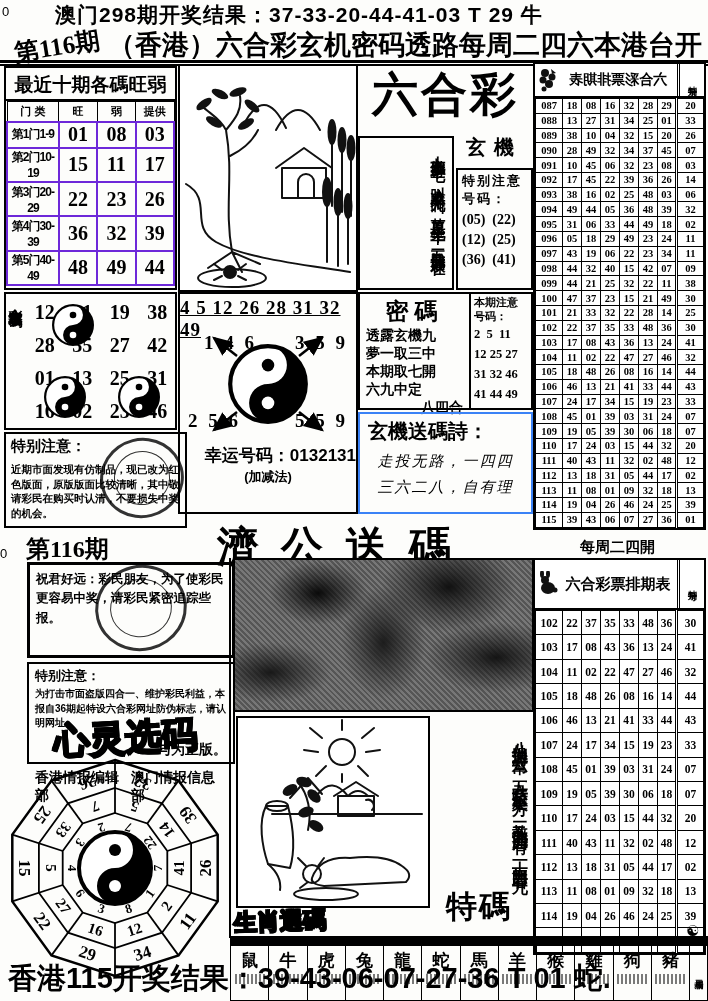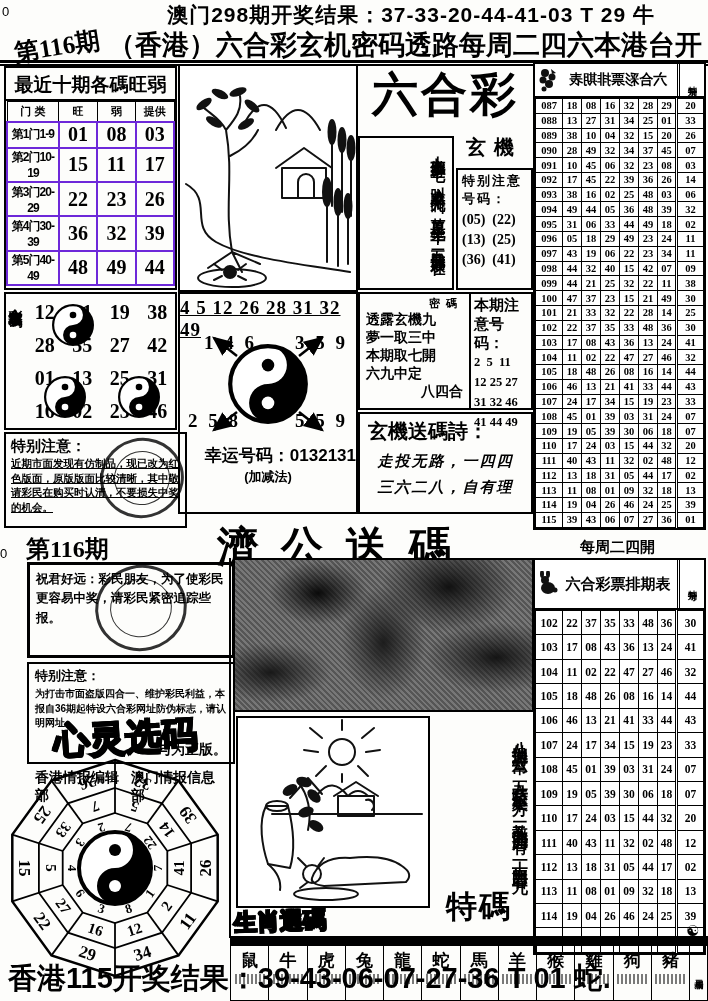--- a/index.html
+++ b/index.html
@@ -7,67 +7,67 @@
   #page {
     position:relative; width:708px; height:1001px; margin:0 auto;
     background:#fdfdfb; color:#000; overflow:hidden;
     font-family:"Liberation Sans", sans-serif;
   }
   .abs { position:absolute; }
   .vline { background:#000; width:2px; }
   
   #corner-zero-top { left:2px; top:4px; font-size:13px; }
   #corner-zero-mid { left:0px; top:546px; font-size:13px; }
-  #top-result { left:55px; top:1px; width:600px; text-align:right; font-size:21px; font-weight:900; letter-spacing:1px;}
+  #top-result { left:55px; top:1px; width:600px; text-align:left; font-size:21px; font-weight:900; letter-spacing:1px;}
   #issue-1 { left:14px; top:30px; font-size:25px; font-weight:900; transform:rotate(-9deg); font-family:"Liberation Serif",serif;}
   #main-title { left:108px; top:27px; width:605px; font-size:27px; font-weight:900; letter-spacing:0px; }
   #head-rule { left:0; top:60px; width:708px; height:6px; border-top:3px solid #000; border-bottom:2px solid #000; }
   
   #hotcold { left:4px; top:66px; width:173px; height:224px; border:2px solid #000; }
   #hotcold .ttl { height:33px; line-height:33px; text-align:center; font-size:19px; font-weight:900; border-bottom:2px solid #000; font-family:"Liberation Serif",serif;}
   #hotcold table { width:100%; border-collapse:collapse; table-layout:fixed; height:185px;}
   #hotcold th { font-size:11px; border:1px solid #000; height:20px; font-weight:900;}
   #hotcold td { border:2px solid #6d28d9; text-align:center; font-family:"Liberation Serif",serif; font-size:20px; font-weight:bold; }
   #hotcold td:first-child { font-size:12px; font-weight:900; font-family:"Liberation Sans",sans-serif; transform:none; letter-spacing:-1px; padding:0 1px;}
   #luckybox { left:4px; top:292px; width:173px; height:138px; border:2px solid #000; }
   #luckybox .vttl { position:absolute; left:1px; top:3px; writing-mode:vertical-rl; font-size:14px; font-weight:900; height:130px; letter-spacing:1px;}
   #luckybox table { position:absolute; left:20px; top:2px; width:150px; height:132px; border-collapse:collapse;}
   #luckybox td { text-align:center; font-family:"Liberation Serif",serif; font-size:20px; font-weight:bold;}
   .mini-taiji { position:absolute; }
   #notice1 { left:4px; top:432px; width:183px; height:96px; border:2px solid #000; padding:3px 5px; }
   #notice1 .ttl { font-size:15px; font-weight:900; }
-  #notice1 .body { font-size:10.5px; font-weight:bold; line-height:1.4; margin-top:0;text-decoration:underline;}
+  #notice1 .body { font-size:10.5px; font-weight:bold; line-height:1.4; margin-top:6px;}
   .stamp { position:absolute; border:3px solid #000; border-radius:50%; opacity:.8; transform:rotate(-14deg); display:flex; align-items:center; justify-content:center;}
   .stamp .inner { border:1px solid #000; border-radius:50%; width:72%; height:72%; display:flex; align-items:center; justify-content:center; font-size:8px; font-weight:900; text-align:center; line-height:1.1; overflow:hidden;}
   
   #illus1 { left:178px; top:64px; width:180px; height:228px; border:2px solid #000; background:#fff;}
   #taijipanel { left:178px; top:292px; width:180px; height:222px; border:2px solid #000; }
   #taijipanel .toprow { position:absolute; top:3px; left:0; width:100%; text-align:left; font-size:19px; font-weight:bold; font-family:"Liberation Serif",serif; letter-spacing:1px;text-decoration:underline;}
   .cg { position:absolute; font-size:19px; font-weight:bold; font-family:"Liberation Serif",serif; letter-spacing:3px;}
   #taijipanel svg.ctr { position:absolute; left:10px; top:30px; }
   #lucky-line { position:absolute; top:150px; width:100%; text-align:right; font-size:17px; font-weight:900; }
   #lucky-method { position:absolute; top:174px; width:100%; text-align:center; font-size:13px; font-weight:900; }
   
   #mr-vline { left:356px; top:64px; height:450px; }
   #brand { left:358px; top:64px; width:175px; text-align:center; font-size:46px; font-weight:900; letter-spacing:3px; }
   #brand2 { left:456px; top:134px; width:76px; text-align:center; font-size:20px; font-weight:900; letter-spacing:8px; }
   #poembox1 { left:358px; top:136px; width:96px; height:154px; border:2px solid #000; writing-mode:vertical-rl; padding:6px 3px; font-size:15px; font-weight:bold; font-family:"Liberation Serif",serif; line-height:22px; letter-spacing:2px;}
   #specialbox { left:456px; top:168px; width:77px; height:122px; border:2px solid #000; padding:2px 4px;}
   #specialbox .t { font-size:13px; font-weight:900; letter-spacing:2px;}
   #specialbox .pair { font-size:14px; font-weight:bold; font-family:"Liberation Serif",serif; white-space:pre; margin-top:4px;}
   #secretbox { left:358px; top:292px; width:113px; height:118px; border:2px solid #000; padding:2px 6px;}
-  #secretbox .t { text-align:right; font-size:11px; font-weight:900; letter-spacing:6px;}
+  #secretbox .t { text-align:center; font-size:23px; font-weight:900; letter-spacing:6px;}
   #secretbox .ln { font-size:14px; font-weight:900; line-height:18px; font-family:"Liberation Serif",serif;}
   #secretbox .ln:last-child { text-align:right; }
   #thisissue { left:469px; top:292px; width:64px; height:118px; border:2px solid #000; border-left:2px solid #000; padding:2px 3px;}
-  #thisissue .t { font-size:15px; font-weight:900; line-height:1.25;}
+  #thisissue .t { font-size:11px; font-weight:900; line-height:1.25;}
   #thisissue .r { font-size:12.5px; font-weight:bold; font-family:"Liberation Serif",serif; line-height:20px; white-space:pre;}
-  #poembox2 { left:358px; top:412px; width:175px; height:102px; border:2px solid #000000; padding:4px 8px;}
+  #poembox2 { left:358px; top:412px; width:175px; height:102px; border:2px solid #3b82f6; padding:4px 8px;}
   #poembox2 .t { font-size:20px; font-weight:900; }
-  #poembox2 .ln { font-size:15px; font-weight:700; font-style:italic; font-family:"Liberation Serif",serif; margin-top:7px; text-align:center; letter-spacing:2px;}
+  #poembox2 .ln { font-size:15px; font-weight:400; font-style:italic; font-family:"Liberation Serif",serif; margin-top:7px; text-align:center; letter-spacing:2px;}
   
   .sched { border:2px solid #000; background:#fff;}
   #sched-top { left:533px; top:62px; width:173px; height:468px;}
   #sched-bot { left:533px; top:558px; width:173px; height:397px;}
   .sched .hd { display:flex; align-items:center; border-bottom:2px solid #000;}
   #sched-top .hd { height:34px; }
   #sched-bot .hd { height:50px; }
   .sched .hd .ttl { flex:1; text-align:center; font-weight:900; }
   #sched-top .hd .ttl { font-size:14px; transform:scaleX(-1); }
   #sched-bot .hd .ttl { font-size:15px; }
@@ -281,21 +281,21 @@
         <line x1="42" y1="210" x2="34" y2="214"></line>
           <line x1="58" y1="210" x2="66" y2="214"></line>
         </g>
     </svg>
   </div>
 
   <div class="abs" id="taijipanel">
     <div class="toprow">4 5 12 26 28 31 32 49</div>
     <div class="cg" style="left:24px;top:38px">1 4 6</div>
     <div class="cg" style="right:8px;top:38px">3 5 9</div>
-    <div class="cg" style="left:8px;top:116px">2 5 8</div>
+    <div class="cg" style="left:8px;top:116px">2 5 6</div>
     <div class="cg" style="right:8px;top:116px">5 5 9</div>
     <svg class="ctr" width="156" height="116" viewBox="0 0 156 116">
       <g transform="translate(78,60)">
         <use href="#taiji" transform="scale(1.05)"></use>
         <line x1="-31" y1="-28" x2="-54" y2="-46" stroke="#000" stroke-width="2.5" marker-end="url(#arr)"></line>
         <line x1="31" y1="-28" x2="54" y2="-46" stroke="#000" stroke-width="2.5" marker-end="url(#arr)"></line>
         <line x1="-31" y1="28" x2="-54" y2="46" stroke="#000" stroke-width="2.5" marker-end="url(#arr)"></line>
         <line x1="31" y1="28" x2="54" y2="46" stroke="#000" stroke-width="2.5" marker-end="url(#arr)"></line>
       </g>
     </svg>
@@ -305,21 +305,21 @@
 
   <div class="abs vline" id="mr-vline"></div>
   <div class="abs" id="brand">六合彩</div>
   <div class="abs" id="brand2">玄機</div>
   <div class="abs" id="poembox1">
     <span>十九做胆带三七，</span><span>叫八准来二九叫，</span><span>草原三二见牛羊，</span><span>三五成群四双在。</span>
   </div>
   <div class="abs" id="specialbox">
     <div class="t">特别注意号码：</div>
     <div class="pair">(05)  (22)</div>
-    <div class="pair">(13)  (25)</div>
+    <div class="pair">(12)  (25)</div>
     <div class="pair">(36)  (41)</div>
   </div>
   <div class="abs" id="secretbox">
     <div class="t">密碼</div>
     <div class="ln">透露玄機九</div>
     <div class="ln">夢一取三中</div>
     <div class="ln">本期取七開</div>
     <div class="ln">六九中定</div>
     <div class="ln">八四合</div>
   </div>

